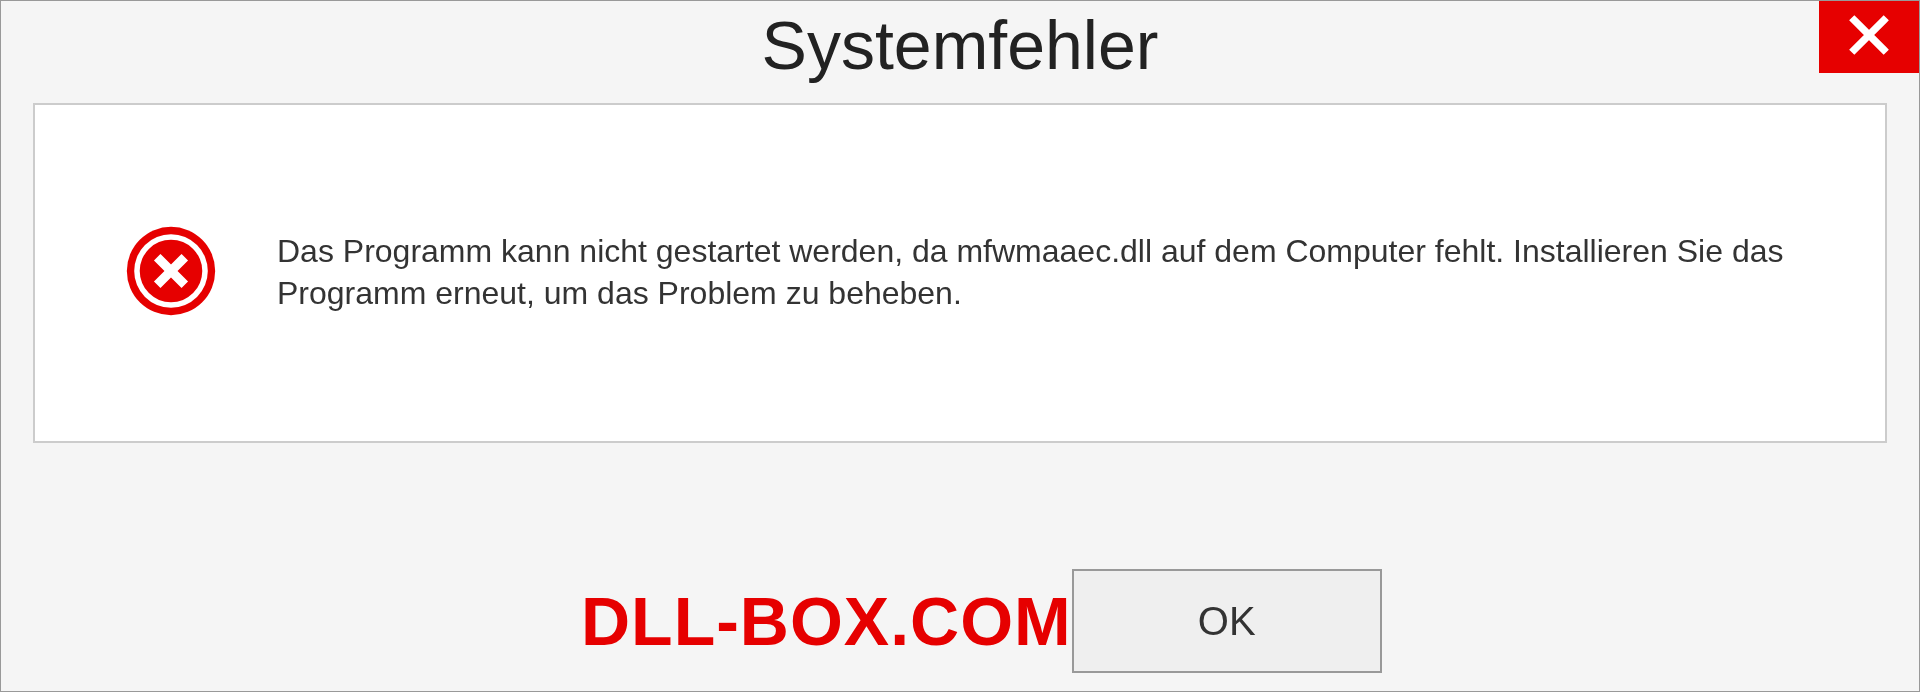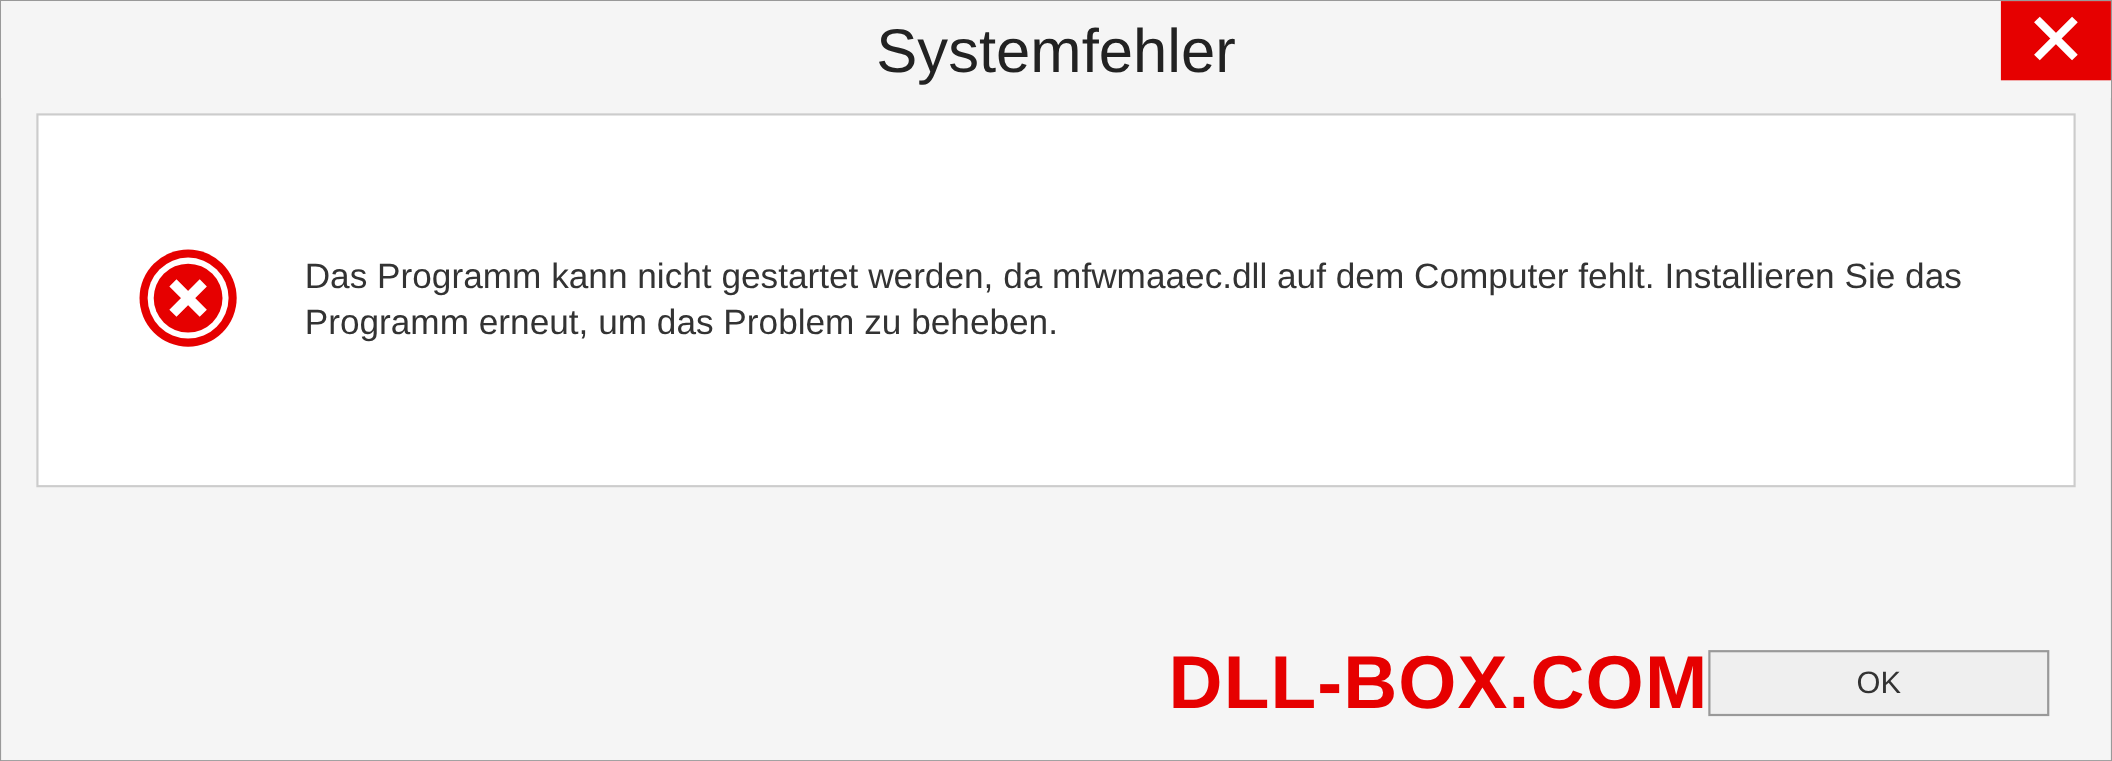--- a/index.html
+++ b/index.html
@@ -25,21 +25,21 @@
     }
     .titlebar {
       height: 88px;
       background: #f5f5f5;
       position: relative;
       display: flex;
       align-items: center;
       justify-content: center;
     }
     .titlebar-title {
-      font-size: 56px;
+      font-size: 68px;
       color: #222;
       font-weight: 400;
     }
     .close-button {
       position: absolute;
       right: 0;
       top: 0;
       width: 100px;
       height: 72px;
       background: #e60000;
@@ -76,36 +76,36 @@
       font-weight: 400;
     }
     .footer {
       position: absolute;
       bottom: 0;
       left: 0;
       right: 0;
       height: 140px;
       display: flex;
       align-items: center;
-      justify-content: flex-end;
-      padding: 0 56px 0 580px;
+      justify-content: flex-start;
+      padding: 0 24px 0 580px;
     }
     .watermark {
       font-family: Arial, Helvetica, sans-serif;
       font-size: 68px;
       font-weight: 900;
       color: #e60000;
       letter-spacing: 1px;
     }
     .ok-button {
       width: 310px;
-      height: 60px;
+      height: 104px;
       background: #efefef;
       border: 2px solid #999;
-      font-size: 28px;
+      font-size: 40px;
       color: #333;
       display: flex;
       align-items: center;
       justify-content: center;
       cursor: pointer;
     }
   </style>
 </head>
 <body>
 

